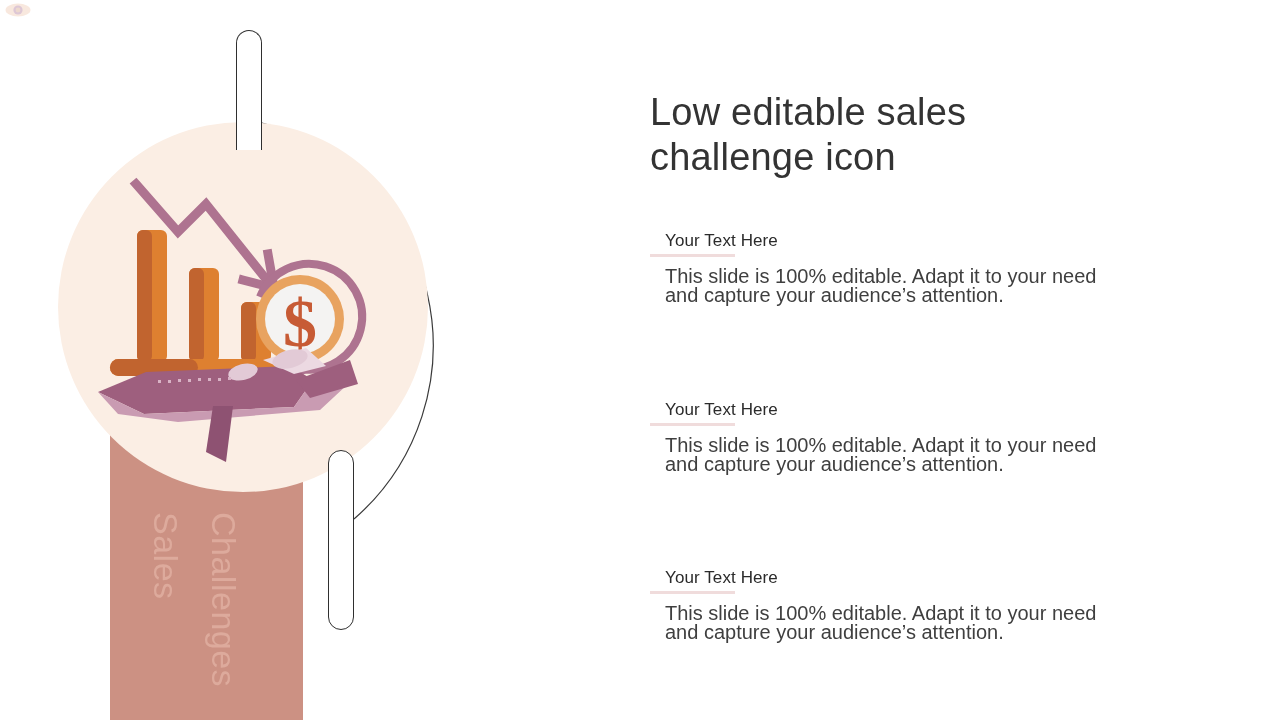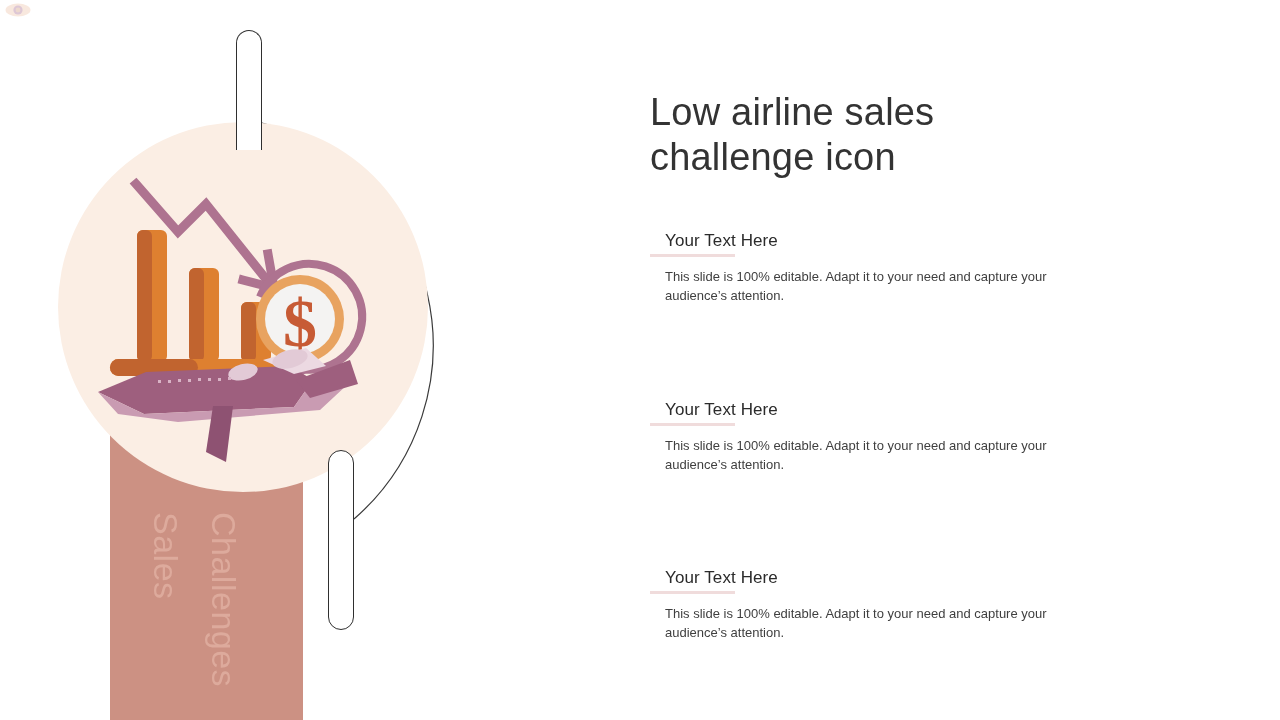--- a/index.html
+++ b/index.html
@@ -108,21 +108,21 @@
     padding-left:15px;
     margin-bottom:3px;
   }
   .block-rule{
     width:85px; height:3px;
     background:#f0dcdc;
     margin-left:0px;
     margin-bottom:10px;
   }
   .block-body{
-    font-size:13px;
+    font-size:20px;
     line-height:19px;
     color:#3f3f3f;
     padding-left:15px;
     width:450px;
   }
 </style>
 </head>
 <body>
 
 <div class="brand-mark">
@@ -206,21 +206,21 @@
       </g>
     </g>
   </svg>
 
   <div class="capsule capsule-top"></div>
   <div class="capsule capsule-bottom"></div>
 </div>
 
 <div class="content">
 
-  <h1 class="page-title">Low airline sales challenge icon</h1>
+  <h1 class="page-title">Low editable sales challenge icon</h1>
 
   <div class="block block-1">
     <div class="block-heading">Your Text Here</div>
     <div class="block-rule"></div>
     <div class="block-body">This slide is 100% editable. Adapt it to your need and capture your audience’s attention.</div>
   </div>
 
   <div class="block block-2">
     <div class="block-heading">Your Text Here</div>
     <div class="block-rule"></div>

